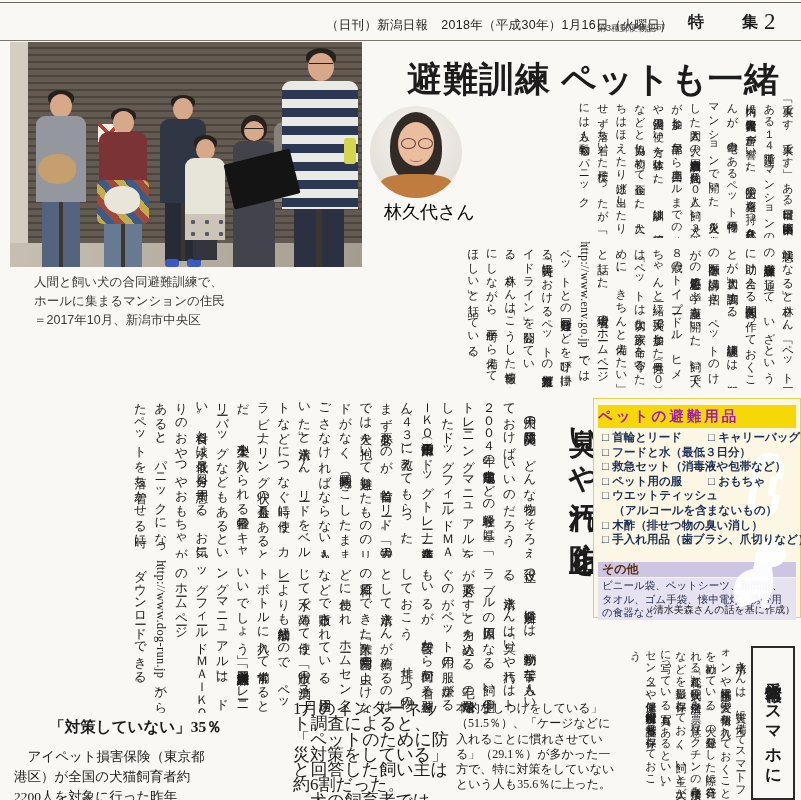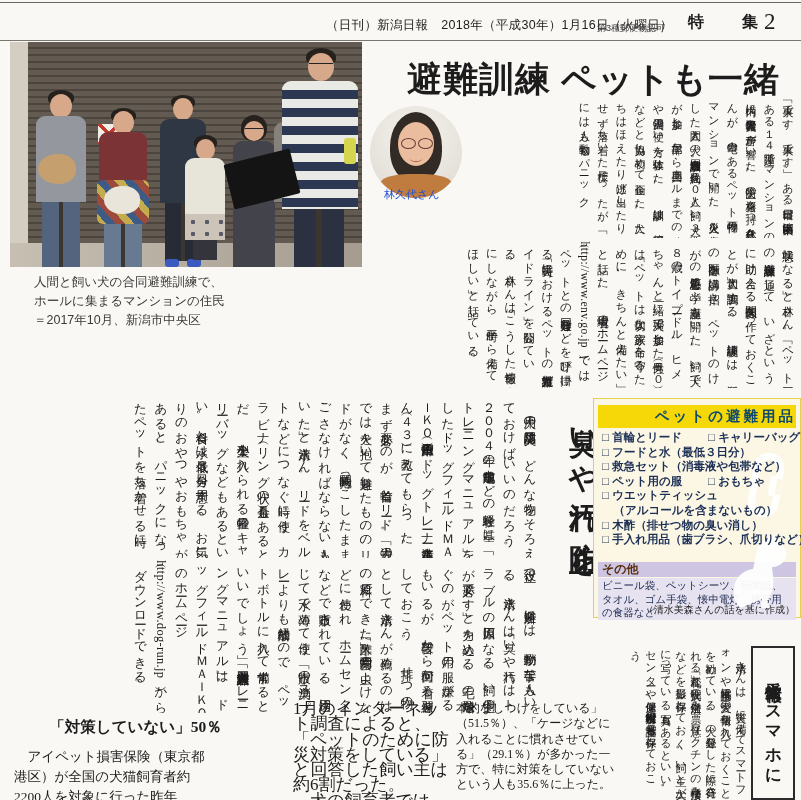--- a/index.html
+++ b/index.html
@@ -36,37 +36,37 @@
   .p-torso{position:absolute;border-radius:9px 9px 0 0;}
   .p-legs{position:absolute;}
   .dogfig{position:absolute;border-radius:50% 45% 45% 50%;}
   .folder{position:absolute;background:#141414;transform:rotate(-14deg);border-radius:2px;}
 
   .photo-caption{left:34px;top:273px;width:320px;font-size:12.5px;line-height:19px;color:#3a3a3a;}
 
   
   .portrait{left:370px;top:106px;width:92px;height:92px;border-radius:50%;
             background:radial-gradient(circle at 50% 35%,#f6f4ef,#ddd8cf);overflow:hidden;}
-  .portrait-caption{left:384px;top:187px;font-size:11px;color:#1d4ed8;}
+  .portrait-caption{left:384px;top:200px;font-size:18px;color:#000000;}
 
   
   .a1b1{left:466px;top:96px;width:331px;height:142px;font-size:11px;line-height:18.5px;letter-spacing:.5px;}
   .a1b2{left:364px;top:241px;width:433px;height:147px;font-size:11.5px;line-height:18.5px;letter-spacing:.5px;}
   .a2-headline{left:550px;top:406px;width:54px;height:256px;font-size:29px;font-weight:bold;letter-spacing:3px;}
   .a2b1{left:6px;top:394px;width:534px;height:164px;font-size:12.5px;line-height:20.5px;letter-spacing:.3px;}
   .a2b2{left:6px;top:560px;width:534px;height:153px;font-size:12.5px;line-height:20.5px;letter-spacing:.3px;}
   .a3-headline{left:751px;top:646px;width:40px;height:150px;border:2px solid #2a2a2a;
        writing-mode:vertical-rl;font-size:16.5px;font-weight:bold;letter-spacing:2px;
        display:flex;align-items:center;justify-content:center;background:#faf8f4;}
   .a3body{left:584px;top:643px;width:164px;height:157px;font-size:11px;line-height:15px;}
 
   
   .supply-box{left:593px;top:398px;width:206px;height:218px;background:#fbf7e4;border:1px solid #e6d14c;}
-  .sb-title{position:absolute;top:6px;left:4px;right:4px;background:#f6d808;color:#0c4a6e;
-      font-weight:bold;font-size:14.5px;text-align:right;letter-spacing:3px;padding:2px 0;}
+  .sb-title{position:absolute;top:6px;left:4px;right:4px;background:#f6d808;color:#a21caf;
+      font-weight:bold;font-size:14.5px;text-align:left;letter-spacing:3px;padding:2px 0;}
   .sb-rows{position:absolute;top:31px;left:8px;right:4px;z-index:2;}
   .sb-row{position:relative;height:14.6px;line-height:14.6px;font-size:11.5px;font-weight:bold;color:#1c2f56;white-space:nowrap;}
   .sb-b{position:absolute;left:106px;top:0;}
   .sb-other-title{position:absolute;top:163px;left:4px;right:4px;background:#cdc5e2;color:#5a2d0c;
       font-weight:bold;font-size:12px;padding:0 4px;line-height:15px;}
   .sb-other-text{position:absolute;top:179px;left:4px;right:4px;background:#e7e2f0;color:#223055;
       font-size:10.5px;line-height:13.5px;padding:1px 4px 0;}
   .sb-credit{position:absolute;top:204px;right:5px;font-size:10px;color:#222;}
   .sb-icon{position:absolute;z-index:1;opacity:.95;}
 
@@ -198,19 +198,19 @@
     <div class="sb-other-title">その他</div>
     <div class="sb-other-text">ビニール袋、ペットシーツ、新聞紙、タオル、ゴム手袋、懐中電灯、携帯用の食器など</div>
     <div class="sb-credit">（清水美森さんの話を基に作成）</div>
   </div>
 
   <div class="abs a3-headline">
       <span>愛犬情報　スマホに</span>
     </div>
   <div class="abs vtext a3body">　清水さんは、災害に備えてスマートフォンや携帯電話に愛犬の情報を入れておくことを勧めている。犬の登録をした際に発行される「鑑札」と狂犬病の注射済み票、任意ワクチンの接種済み証明書などを撮影し保存しておく。飼い主と犬が一緒に写っている写真もあるといい。動物愛護センターや保健所、市役所・町村役場の電話番号も保存しておこう。</div>
 
-  <div class="abs a4-headline">「対策していない」50％</div>
+  <div class="abs a4-headline">「対策していない」35％</div>
   <div class="abs a4c1">　アイペット損害保険（東京都港区）が全国の犬猫飼育者約2200人を対象に行った昨年</div>
   <div class="abs a4c2 pre">1月のインターネット調査によると、「ペットのために防災対策をしている」と回答した飼い主は約6割だった。
 　犬の飼育者では、具体例として「待て・お座りなど基</div>
   <div class="abs a4c3">本的なしつけをしている」（51.5％）、「ケージなどに入れることに慣れさせている」（29.1％）が多かった一方で、特に対策をしていないという人も35.6％に上った。</div>
 
 </div>
 
 </body></html>

